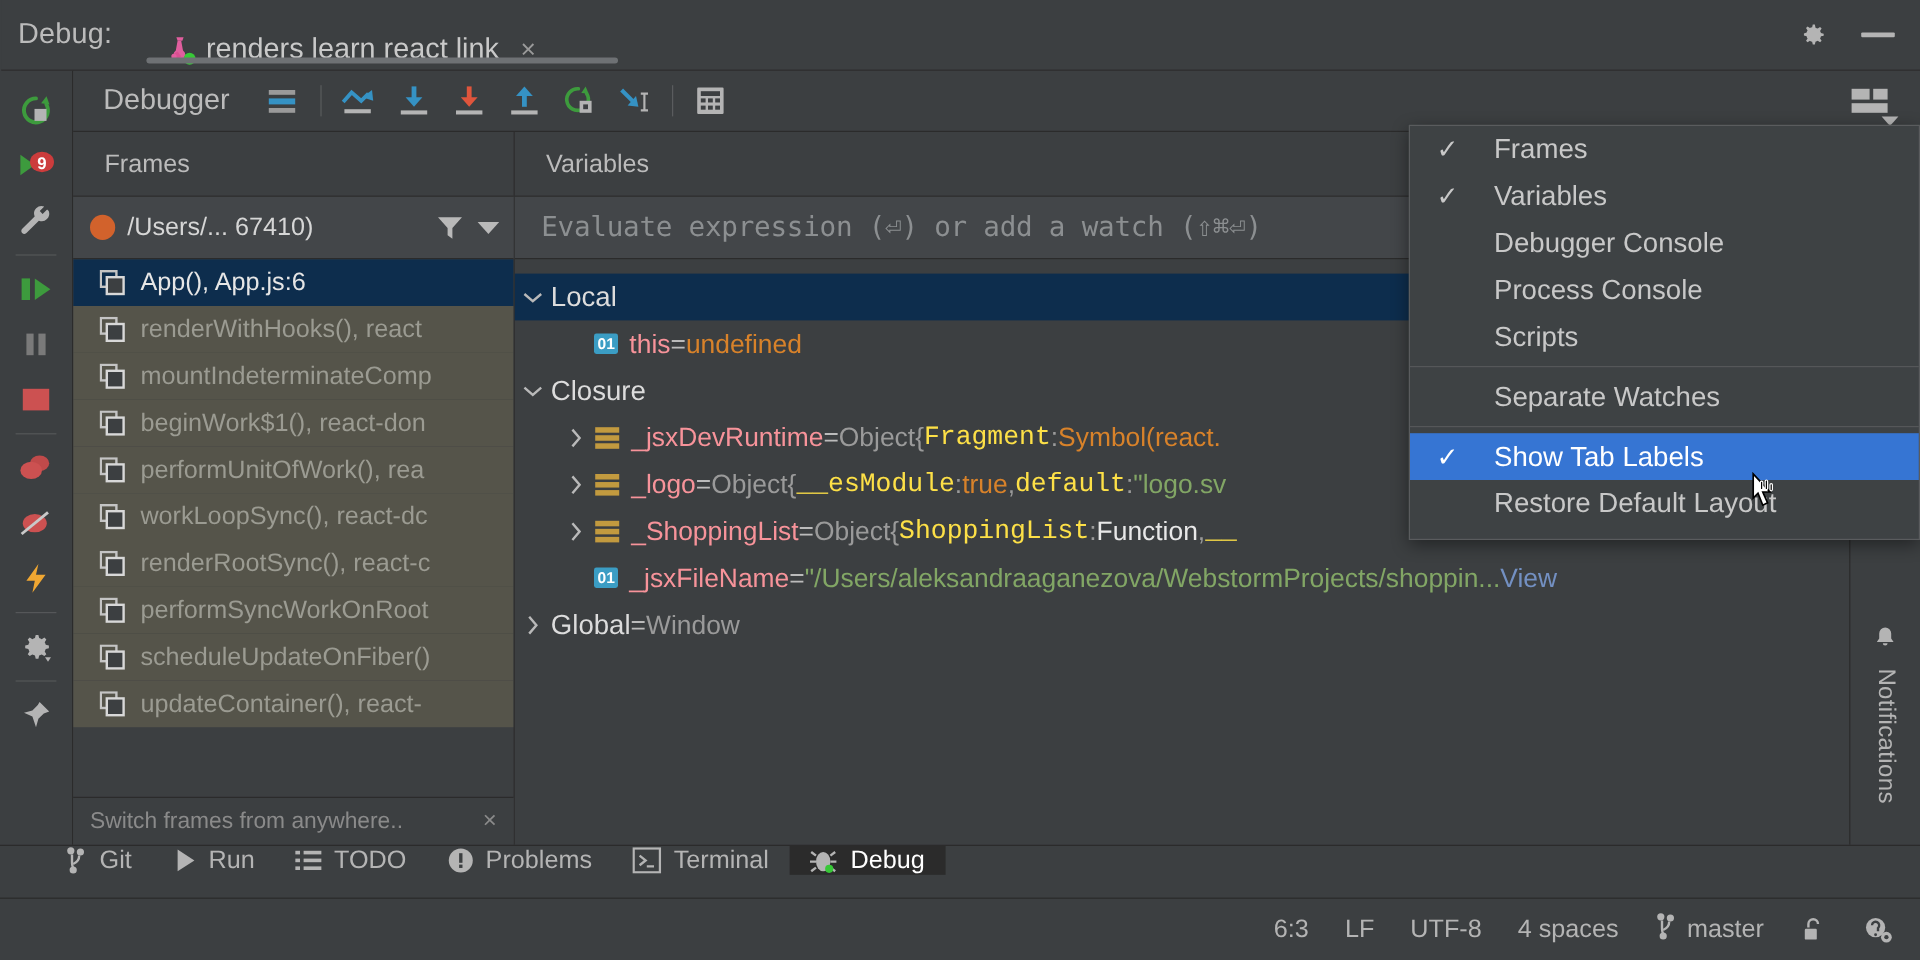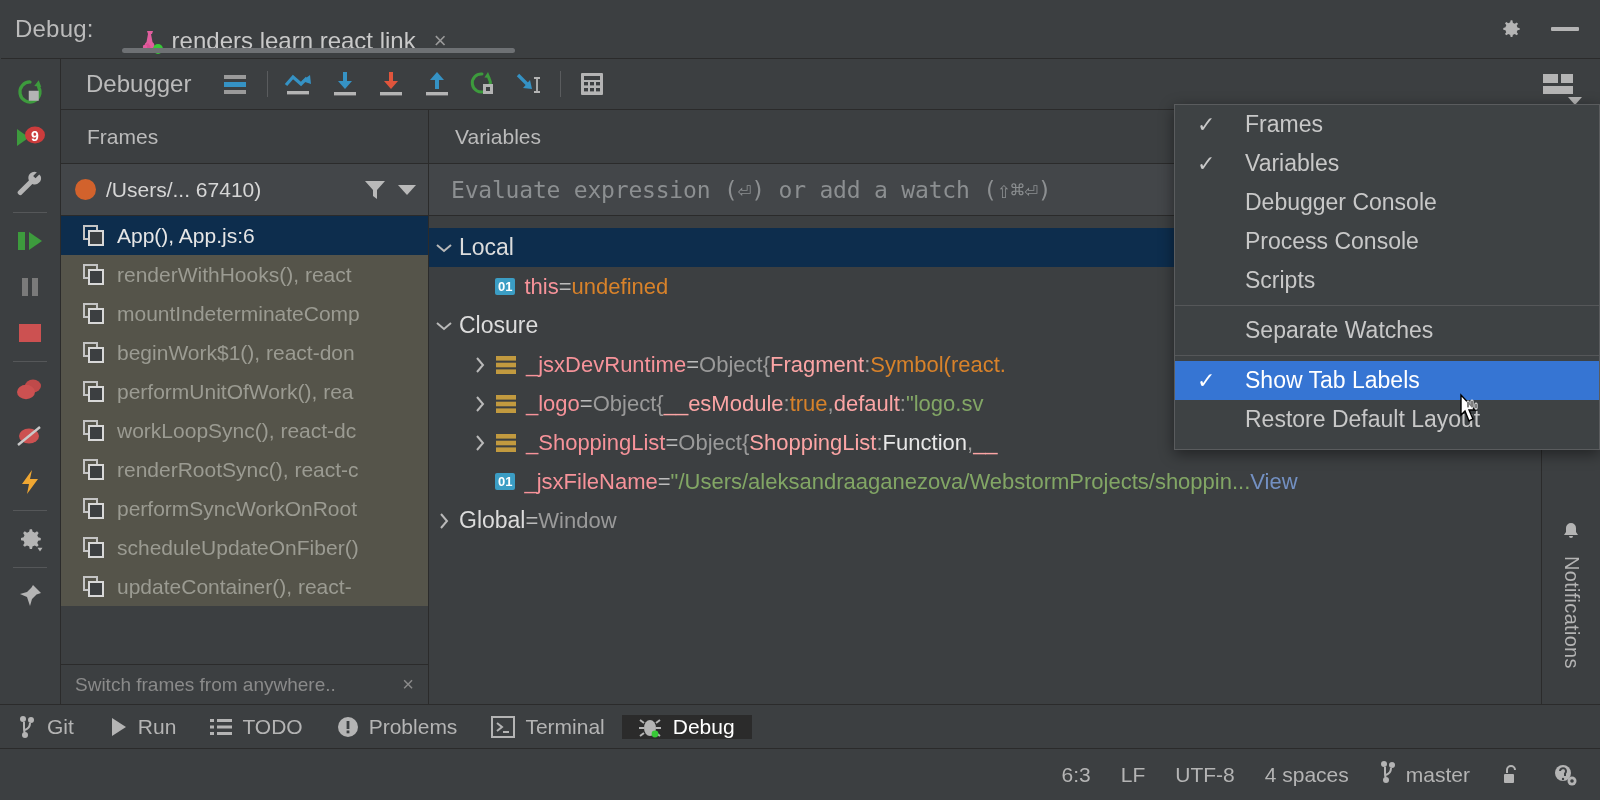--- a/index.html
+++ b/index.html
@@ -129,21 +129,21 @@
   .badge01{
     display:inline-block; background:#3b9dc4; color:#ffffff;
     font-size:13px; font-weight:bold; line-height:17px;
     padding:0 3px; border-radius:2px; margin-right:9px;
     font-family:"Liberation Sans",sans-serif;
   }
   .objic{ width:22px; height:20px; margin-right:9px; flex:none;}
   .vname{ color:#f7939a; }
   .veq{ color:#bbbbbb; }
   .vtype{ color:#9a9a9a; }
-  .vprop{ color:#fca5a5; }
+  .vprop{ color:#fde047;font-family:Liberation Mono, monospace; }
   .vstr{ color:#82a665; }
   .vnum{ color:#d8822a; }
   .vfn{ color:#e8e8e8; }
   .vlink{ color:#7390c2; }
   .vundef{ color:#d8822a; }
 
   
   .menu{
     position:absolute; left:1174px; top:104px; width:426px; height:346px;
     background:#3e4244; border:1px solid #5a5c5e;
@@ -636,21 +636,21 @@
         <svg width="24" height="24" viewBox="0 0 24 24" fill="#b4b4b4">
           <path d="M12 3a5 5 0 00-5 5v4l-2 3h14l-2-3V8a5 5 0 00-5-5z"></path>
           <path d="M10 16a2 2 0 004 0z"></path>
         </svg>
       </span>
       <span class="notif-text">Notifications</span>
     </div>
   </div>
 
   <div class="bottombar">
-    <div id="bottom-items" style="display:flex;align-items:center;">
+    <div id="bottom-items" style="display:flex;align-items:flex-start;padding-left:36px;">
         <div class="bbtn">
           <span style="display:flex;color:#b4b4b4">
             <svg width="20" height="24" viewBox="0 0 18 24" fill="currentColor">
               <circle cx="5" cy="4" r="3"></circle>
               <circle cx="13" cy="5" r="3"></circle>
               <circle cx="7" cy="20" r="3"></circle>
               <path d="M6 7 v6 q0 4 1 5" stroke="currentColor" stroke-width="2" fill="none"></path>
               <path d="M12 8 q0 5 -5 7" stroke="currentColor" stroke-width="2" fill="none"></path>
             </svg>
           </span>

